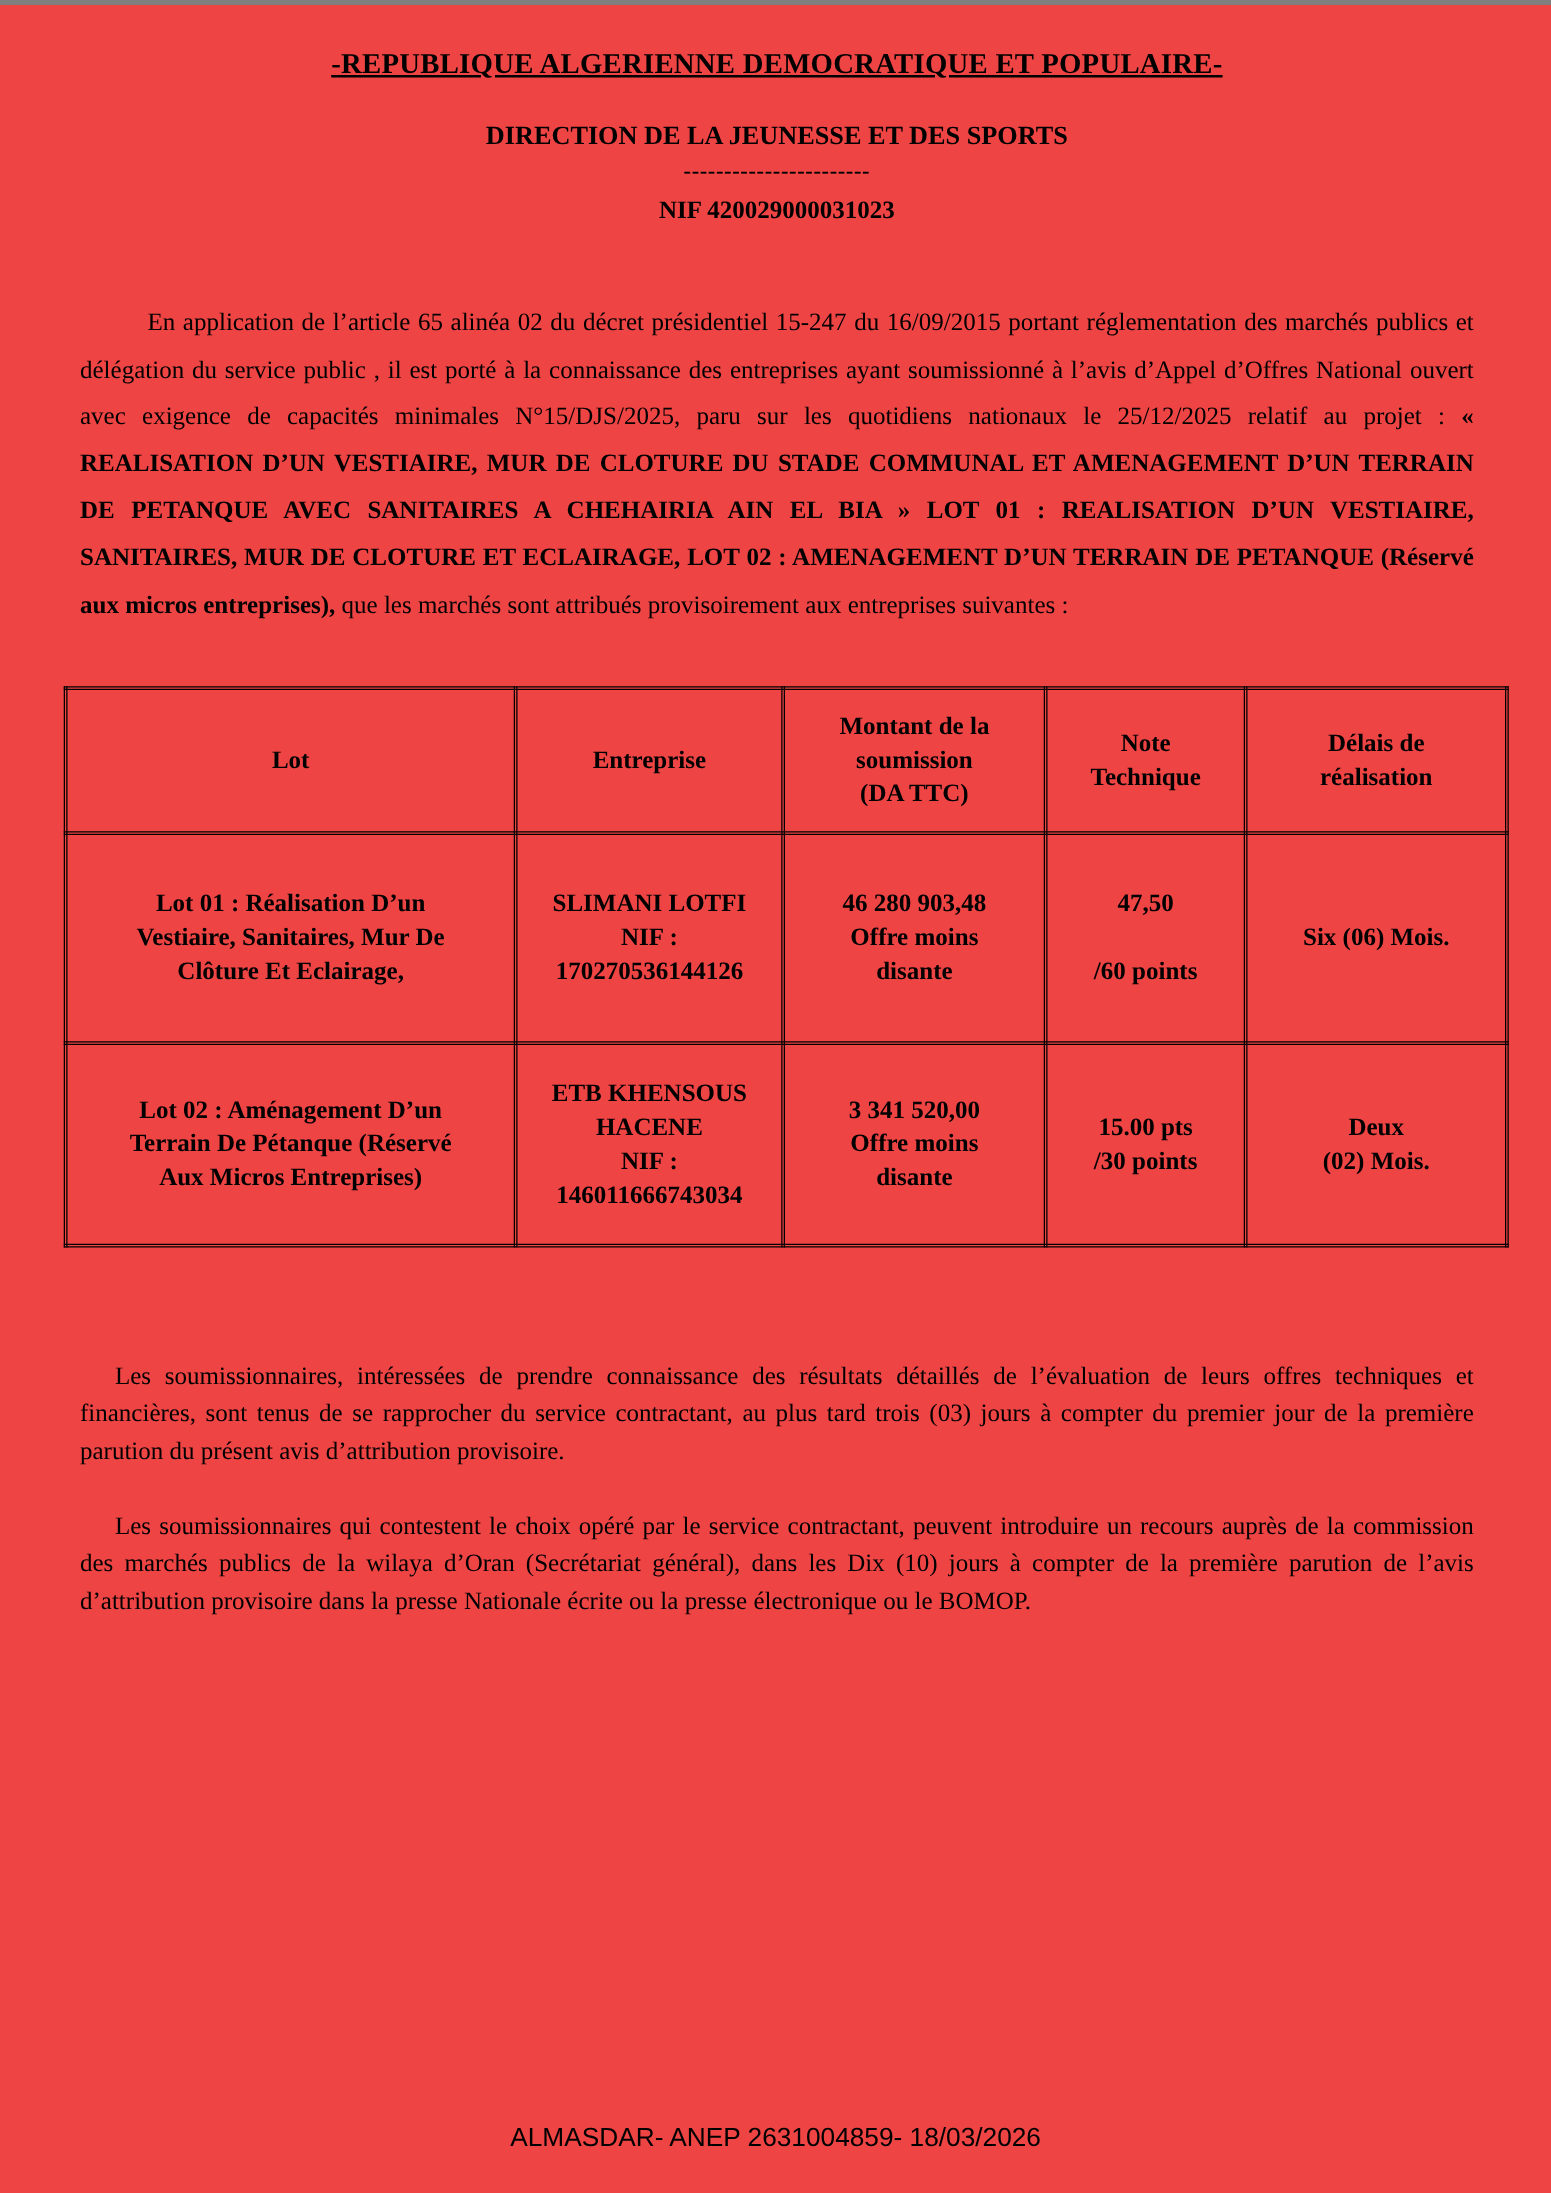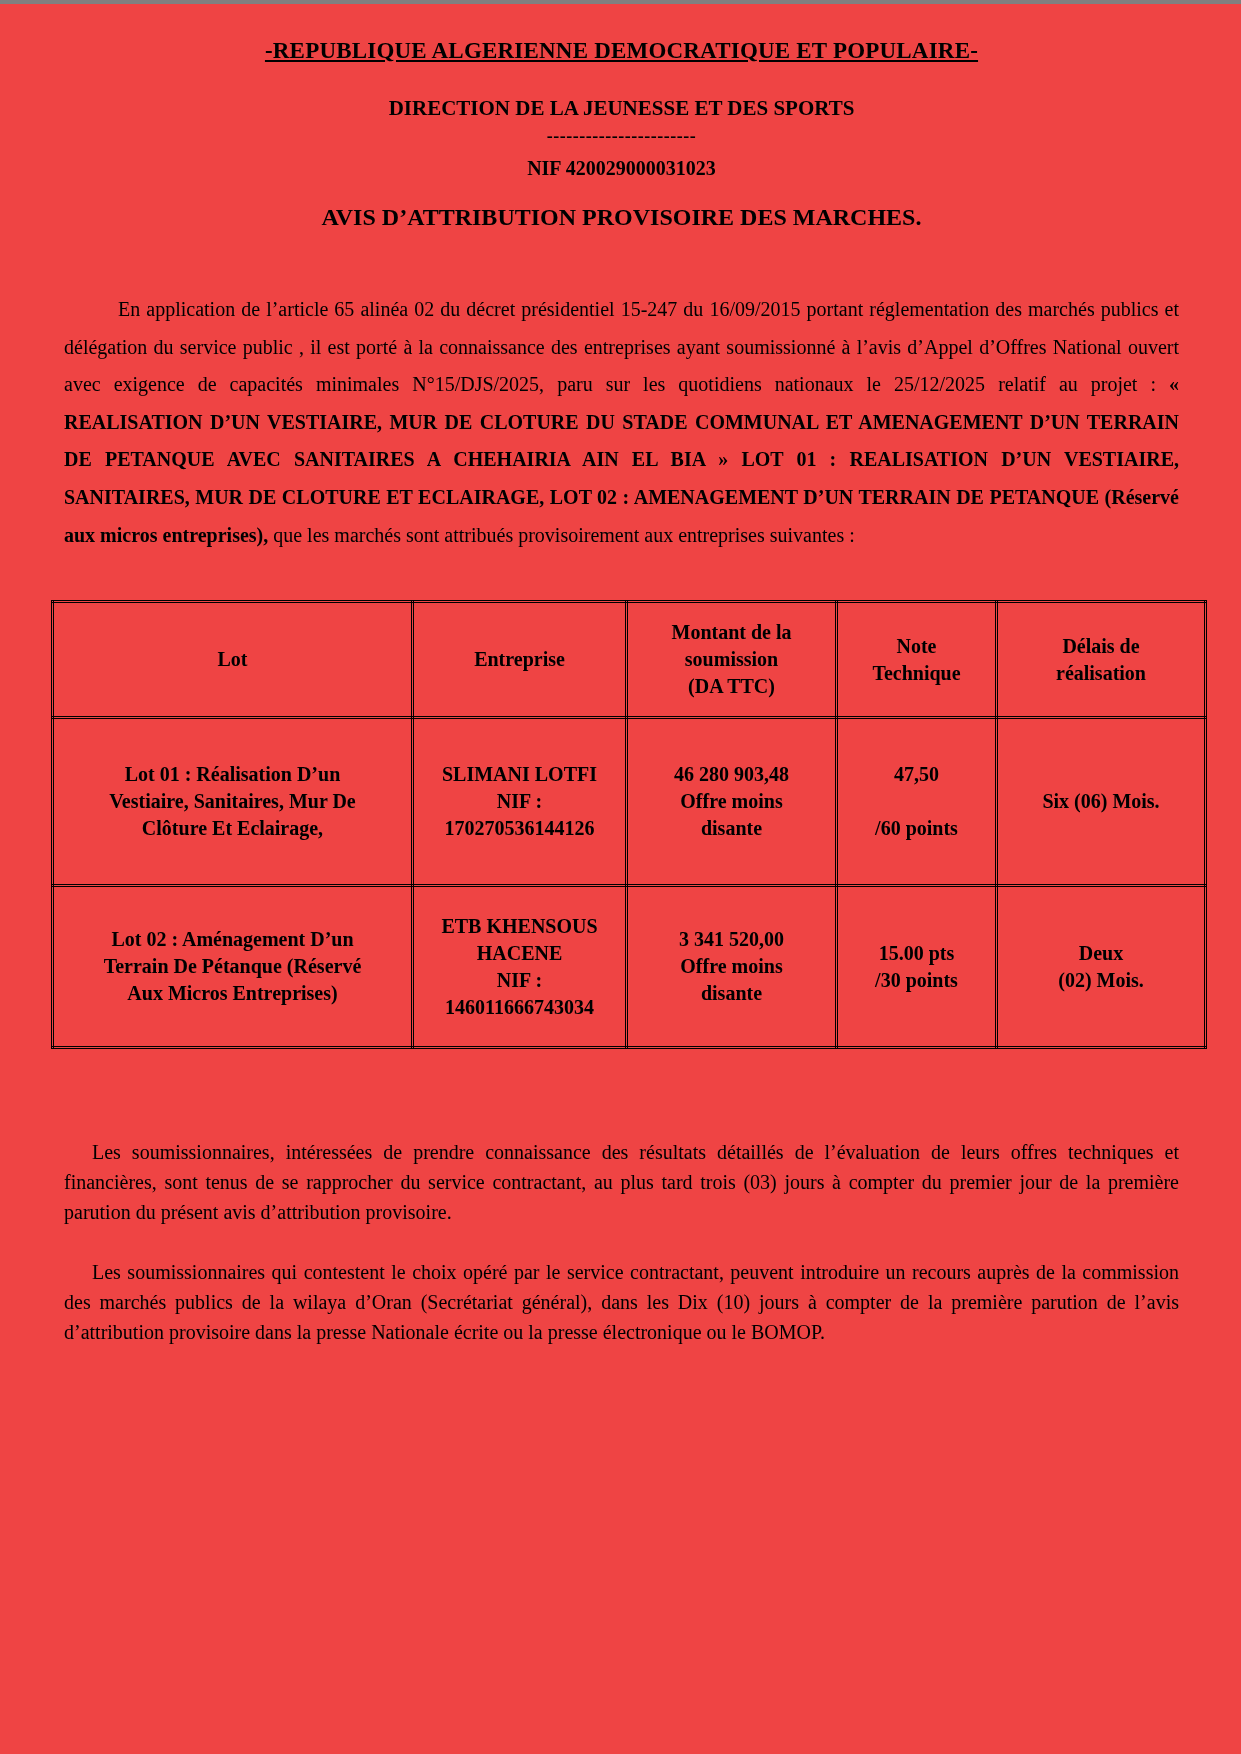--- a/index.html
+++ b/index.html
@@ -94,21 +94,20 @@
 <body>
 
 <div class="page">
   <div class="content">
 
     <div class="doc-header">
       <div class="hdr-line1">-REPUBLIQUE ALGERIENNE DEMOCRATIQUE ET POPULAIRE-</div>
       <div class="hdr-line2">DIRECTION DE LA JEUNESSE ET DES SPORTS</div>
       <div class="hdr-sep">-----------------------</div>
       <div class="hdr-nif">NIF 420029000031023</div>
-      <div class="doc-title">AVIS D’ATTRIBUTION PROVISOIRE DES MARCHES.</div>
     </div>
 
     <p class="intro"><span>En application de l’article 65 alinéa 02 du décret présidentiel 15-247  du 16/09/2015 portant réglementation des marchés publics et délégation du service public , il est porté à la connaissance des entreprises ayant soumissionné à l’avis d’Appel d’Offres National ouvert avec exigence de capacités  minimales N°15/DJS/2025, paru sur  les quotidiens nationaux le 25/12/2025 relatif au projet : </span><span class="bold-seg">« REALISATION D’UN VESTIAIRE, MUR DE CLOTURE DU STADE COMMUNAL ET AMENAGEMENT D’UN TERRAIN DE PETANQUE AVEC SANITAIRES A CHEHAIRIA AIN EL BIA » LOT 01 : REALISATION D’UN VESTIAIRE, SANITAIRES, MUR DE CLOTURE ET ECLAIRAGE,  LOT 02 : AMENAGEMENT D’UN TERRAIN DE PETANQUE (Réservé aux  micros entreprises),</span><span> que les marchés sont attribués provisoirement aux entreprises suivantes :</span></p>
 
     <table class="awards">
       <colgroup>
         <col style="width:360px">
         <col style="width:214px">
         <col style="width:210px">
         <col style="width:160px">
@@ -160,13 +159,14 @@
 (02) Mois.</td>
         </tr>
       </tbody>
     </table>
 
     <p class="closing-1">Les soumissionnaires, intéressées de prendre connaissance des résultats détaillés de l’évaluation de leurs offres techniques et financières, sont tenus de se rapprocher du service contractant, au plus tard trois (03) jours à compter du premier jour de la première parution du présent avis d’attribution provisoire.</p>
     <p class="closing-2">Les soumissionnaires qui contestent le choix opéré par le service contractant, peuvent introduire un recours auprès de la commission des marchés publics de la wilaya d’Oran (Secrétariat général), dans les Dix (10) jours à compter de la première parution de l’avis d’attribution provisoire dans la presse Nationale écrite ou la presse électronique ou le BOMOP.</p>
 
   </div>
 
+  <div class="doc-footer">ALMASDAR- ANEP 2631004859- 18/03/2026</div>
 </div>
 
 </body></html>

